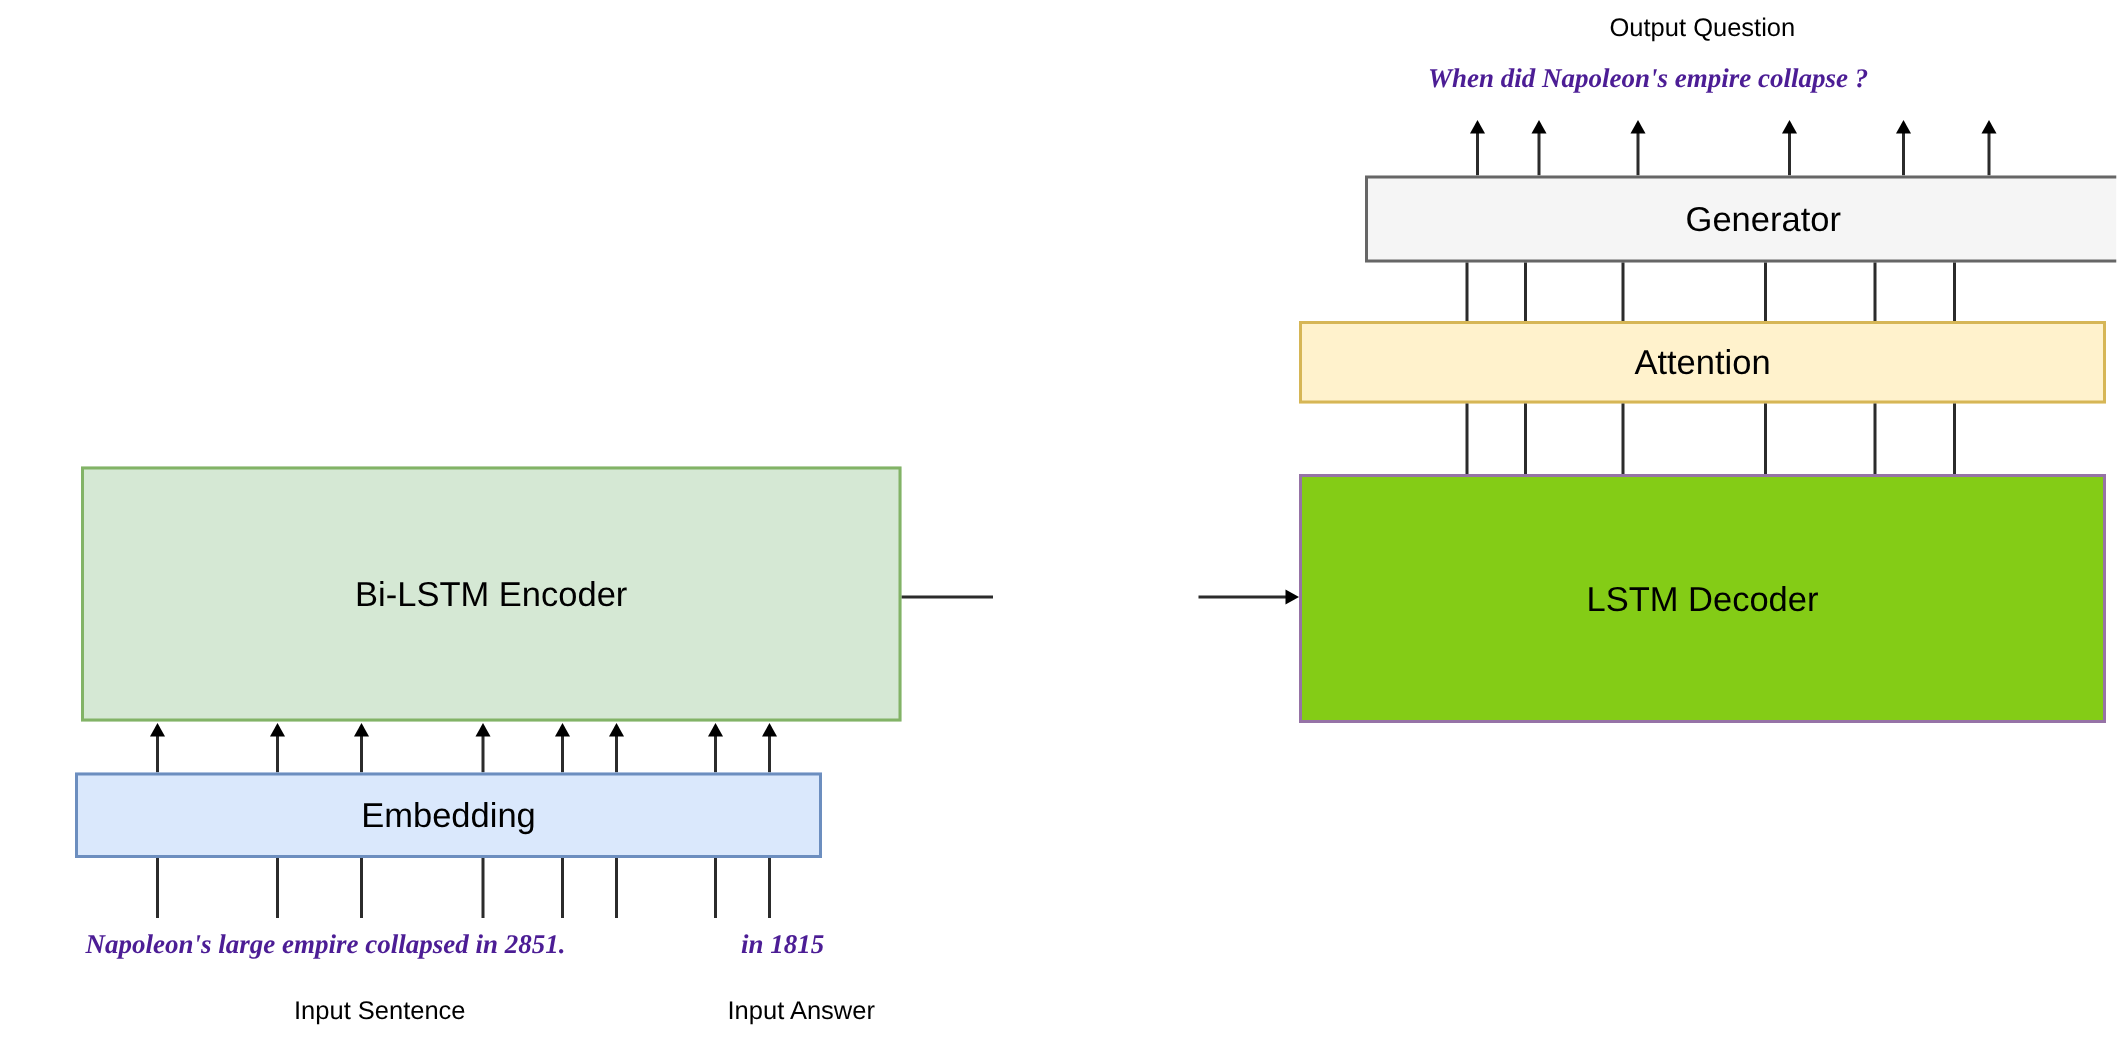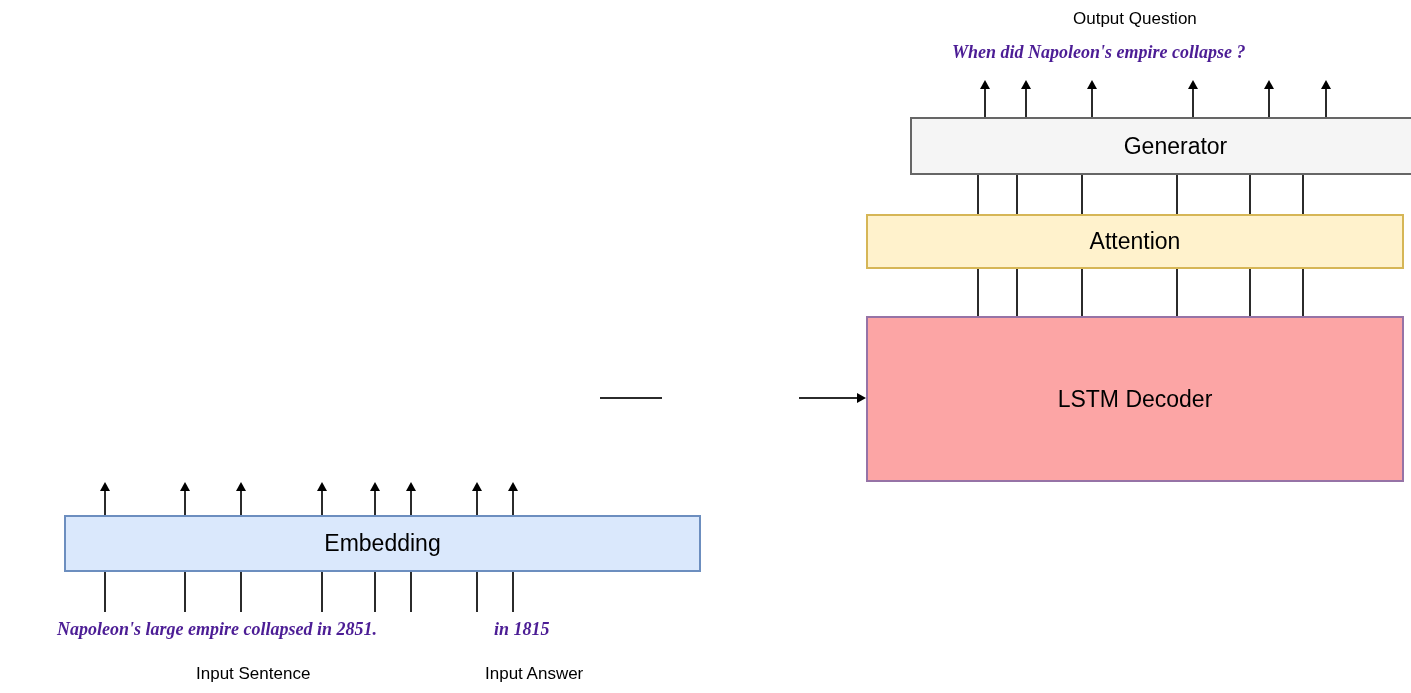--- a/index.html
+++ b/index.html
@@ -109,49 +109,52 @@
     <span>Attention</span>
   </div>
 
   <div class="conn vline" style="left:977px; top:269px; height:47px;"></div>
   <div class="conn vline" style="left:1016px; top:269px; height:47px;"></div>
   <div class="conn vline" style="left:1081px; top:269px; height:47px;"></div>
   <div class="conn vline" style="left:1176px; top:269px; height:47px;"></div>
   <div class="conn vline" style="left:1249px; top:269px; height:47px;"></div>
   <div class="conn vline" style="left:1302px; top:269px; height:47px;"></div>
 
-  <div class="box" style="left:866px; top:316px; width:538px; height:166px; background:#fca5a5; border-color:#9673a6;">
+  <div class="box" style="left:866px; top:316px; width:538px; height:166px; background:#84cc16; border-color:#9673a6;">
     <span>LSTM Decoder</span>
   </div>
 
 
   <div class="conn hline" style="left:600px; top:397px; width:62px;"></div>
 
   <div class="conn hline" style="left:799px; top:397px; width:59px;"></div>
   <div class="arrow-right" style="left:857px; top:393px;"></div>
 
+  <div class="box" style="left:54px; top:311px; width:547px; height:170px; background:#d5e8d4; border-color:#82b366;">
+    <span>Bi-LSTM Encoder</span>
+  </div>
 
   <div class="conn vline" style="left:104px; top:490px; height:25px;"></div>
   <div class="arrow-up" style="left:100px; top:482px;"></div>
   <div class="conn vline" style="left:184px; top:490px; height:25px;"></div>
   <div class="arrow-up" style="left:180px; top:482px;"></div>
   <div class="conn vline" style="left:240px; top:490px; height:25px;"></div>
   <div class="arrow-up" style="left:236px; top:482px;"></div>
   <div class="conn vline" style="left:321px; top:490px; height:25px;"></div>
   <div class="arrow-up" style="left:317px; top:482px;"></div>
   <div class="conn vline" style="left:374px; top:490px; height:25px;"></div>
   <div class="arrow-up" style="left:370px; top:482px;"></div>
   <div class="conn vline" style="left:410px; top:490px; height:25px;"></div>
   <div class="arrow-up" style="left:406px; top:482px;"></div>
   <div class="conn vline" style="left:476px; top:490px; height:25px;"></div>
   <div class="arrow-up" style="left:472px; top:482px;"></div>
   <div class="conn vline" style="left:512px; top:490px; height:25px;"></div>
   <div class="arrow-up" style="left:508px; top:482px;"></div>
 
-  <div class="box" style="left:64px; top:515px; width:637px; height:57px; background:#dae8fc; border-color:#6c8ebf;">
+  <div class="box" style="left:50px; top:515px; width:498px; height:57px; background:#dae8fc; border-color:#6c8ebf;">
     <span>Embedding</span>
   </div>
 
   <div class="conn vline" style="left:104px; top:572px; height:40px;"></div>
   <div class="conn vline" style="left:184px; top:572px; height:40px;"></div>
   <div class="conn vline" style="left:240px; top:572px; height:40px;"></div>
   <div class="conn vline" style="left:321px; top:572px; height:40px;"></div>
   <div class="conn vline" style="left:374px; top:572px; height:40px;"></div>
   <div class="conn vline" style="left:410px; top:572px; height:40px;"></div>
   <div class="conn vline" style="left:476px; top:572px; height:40px;"></div>

